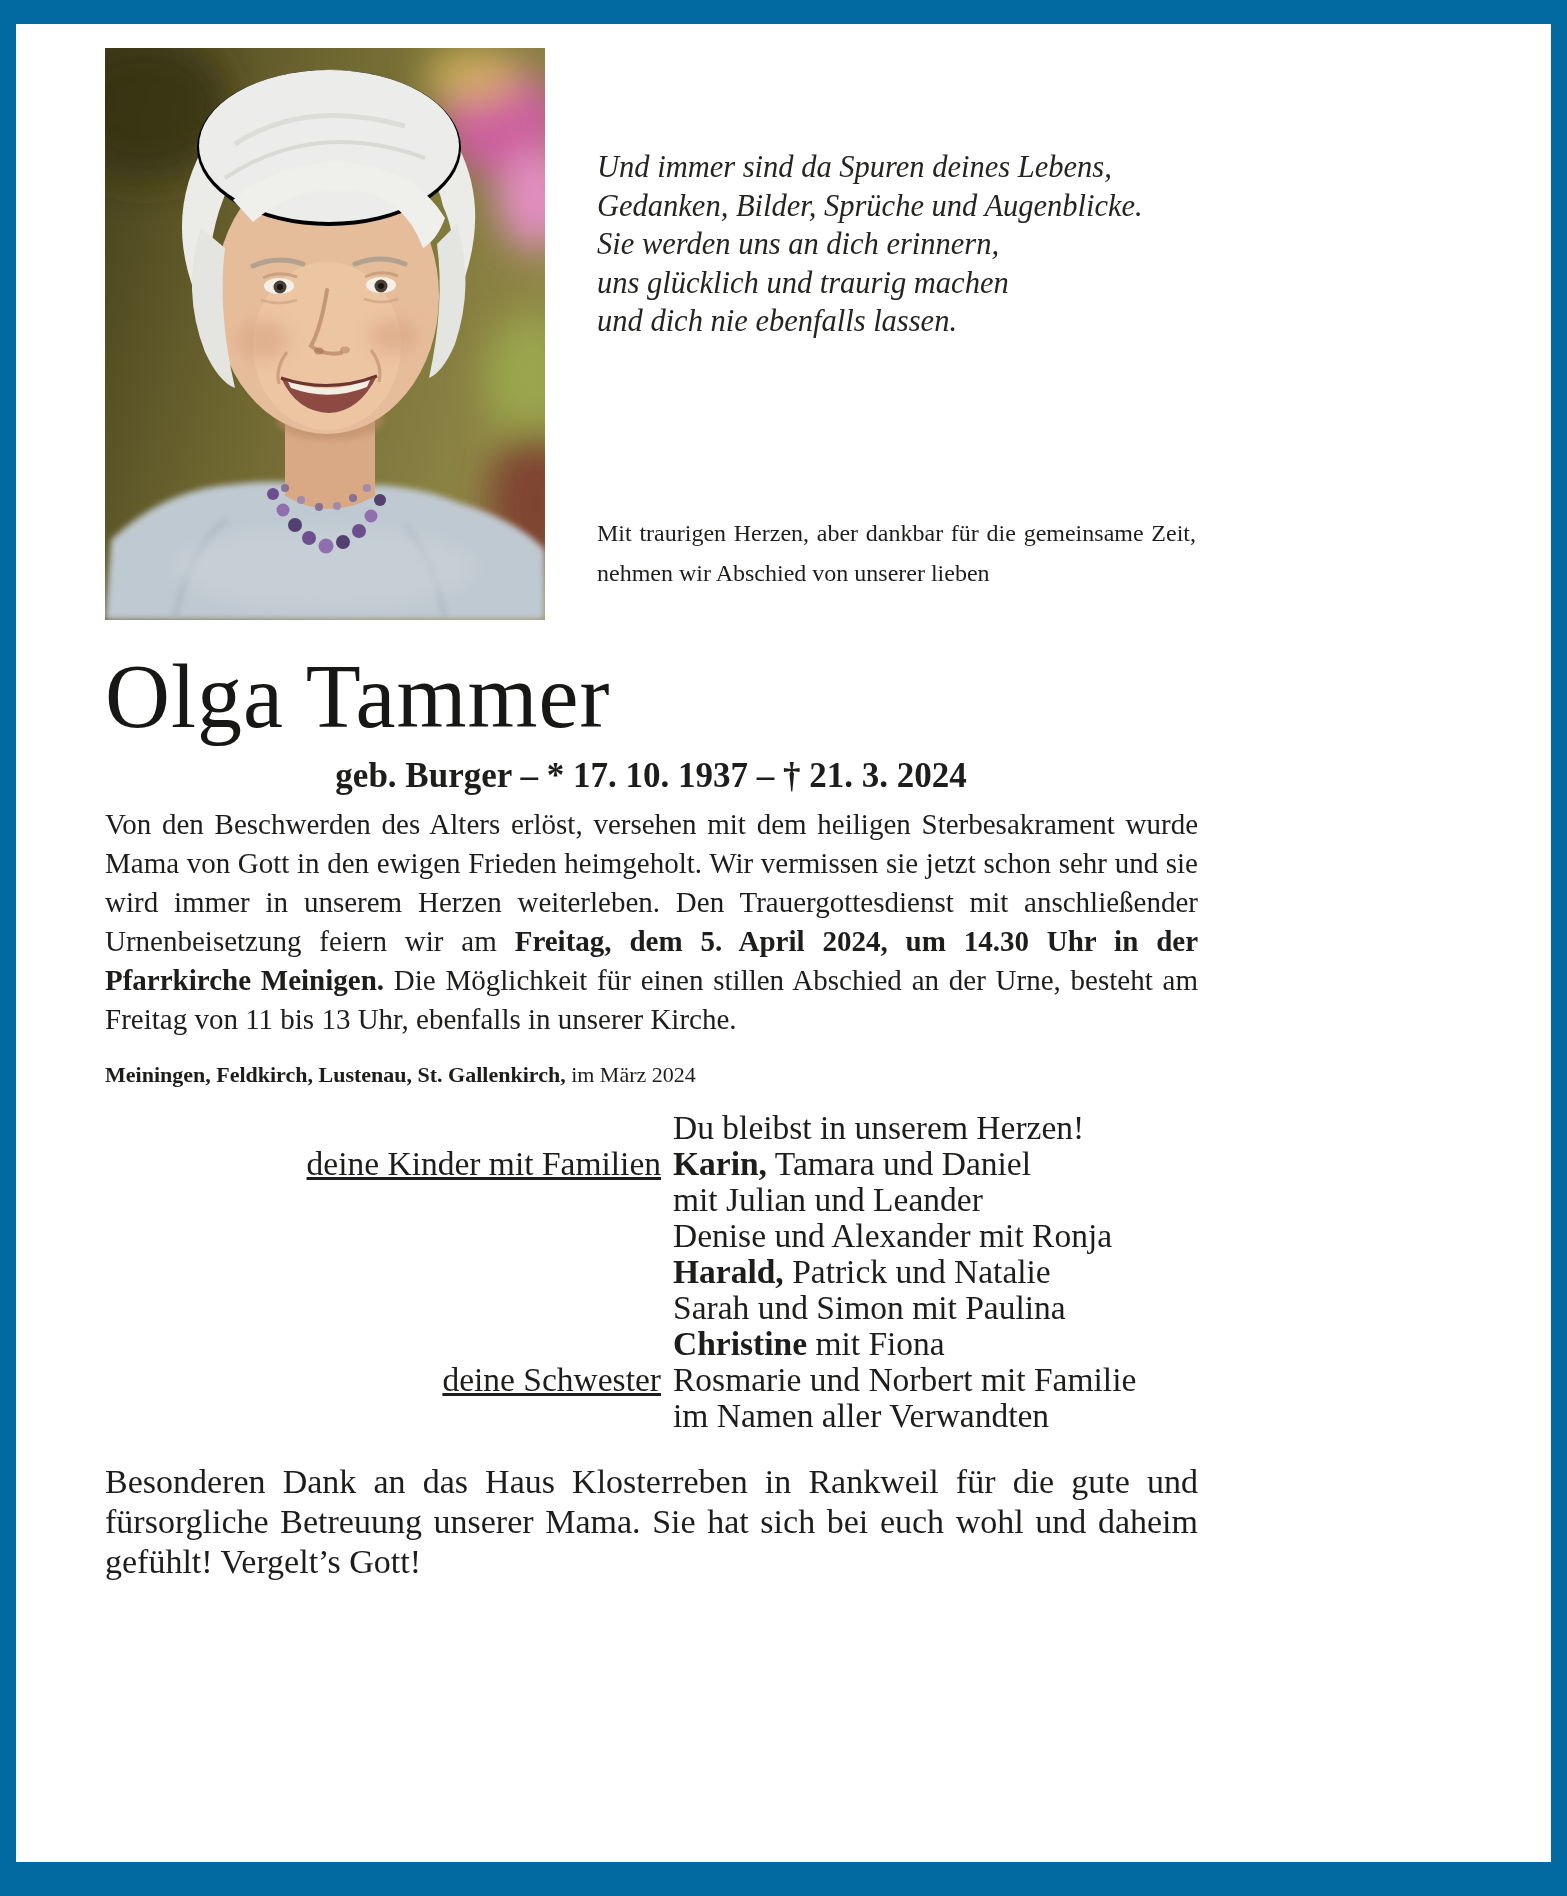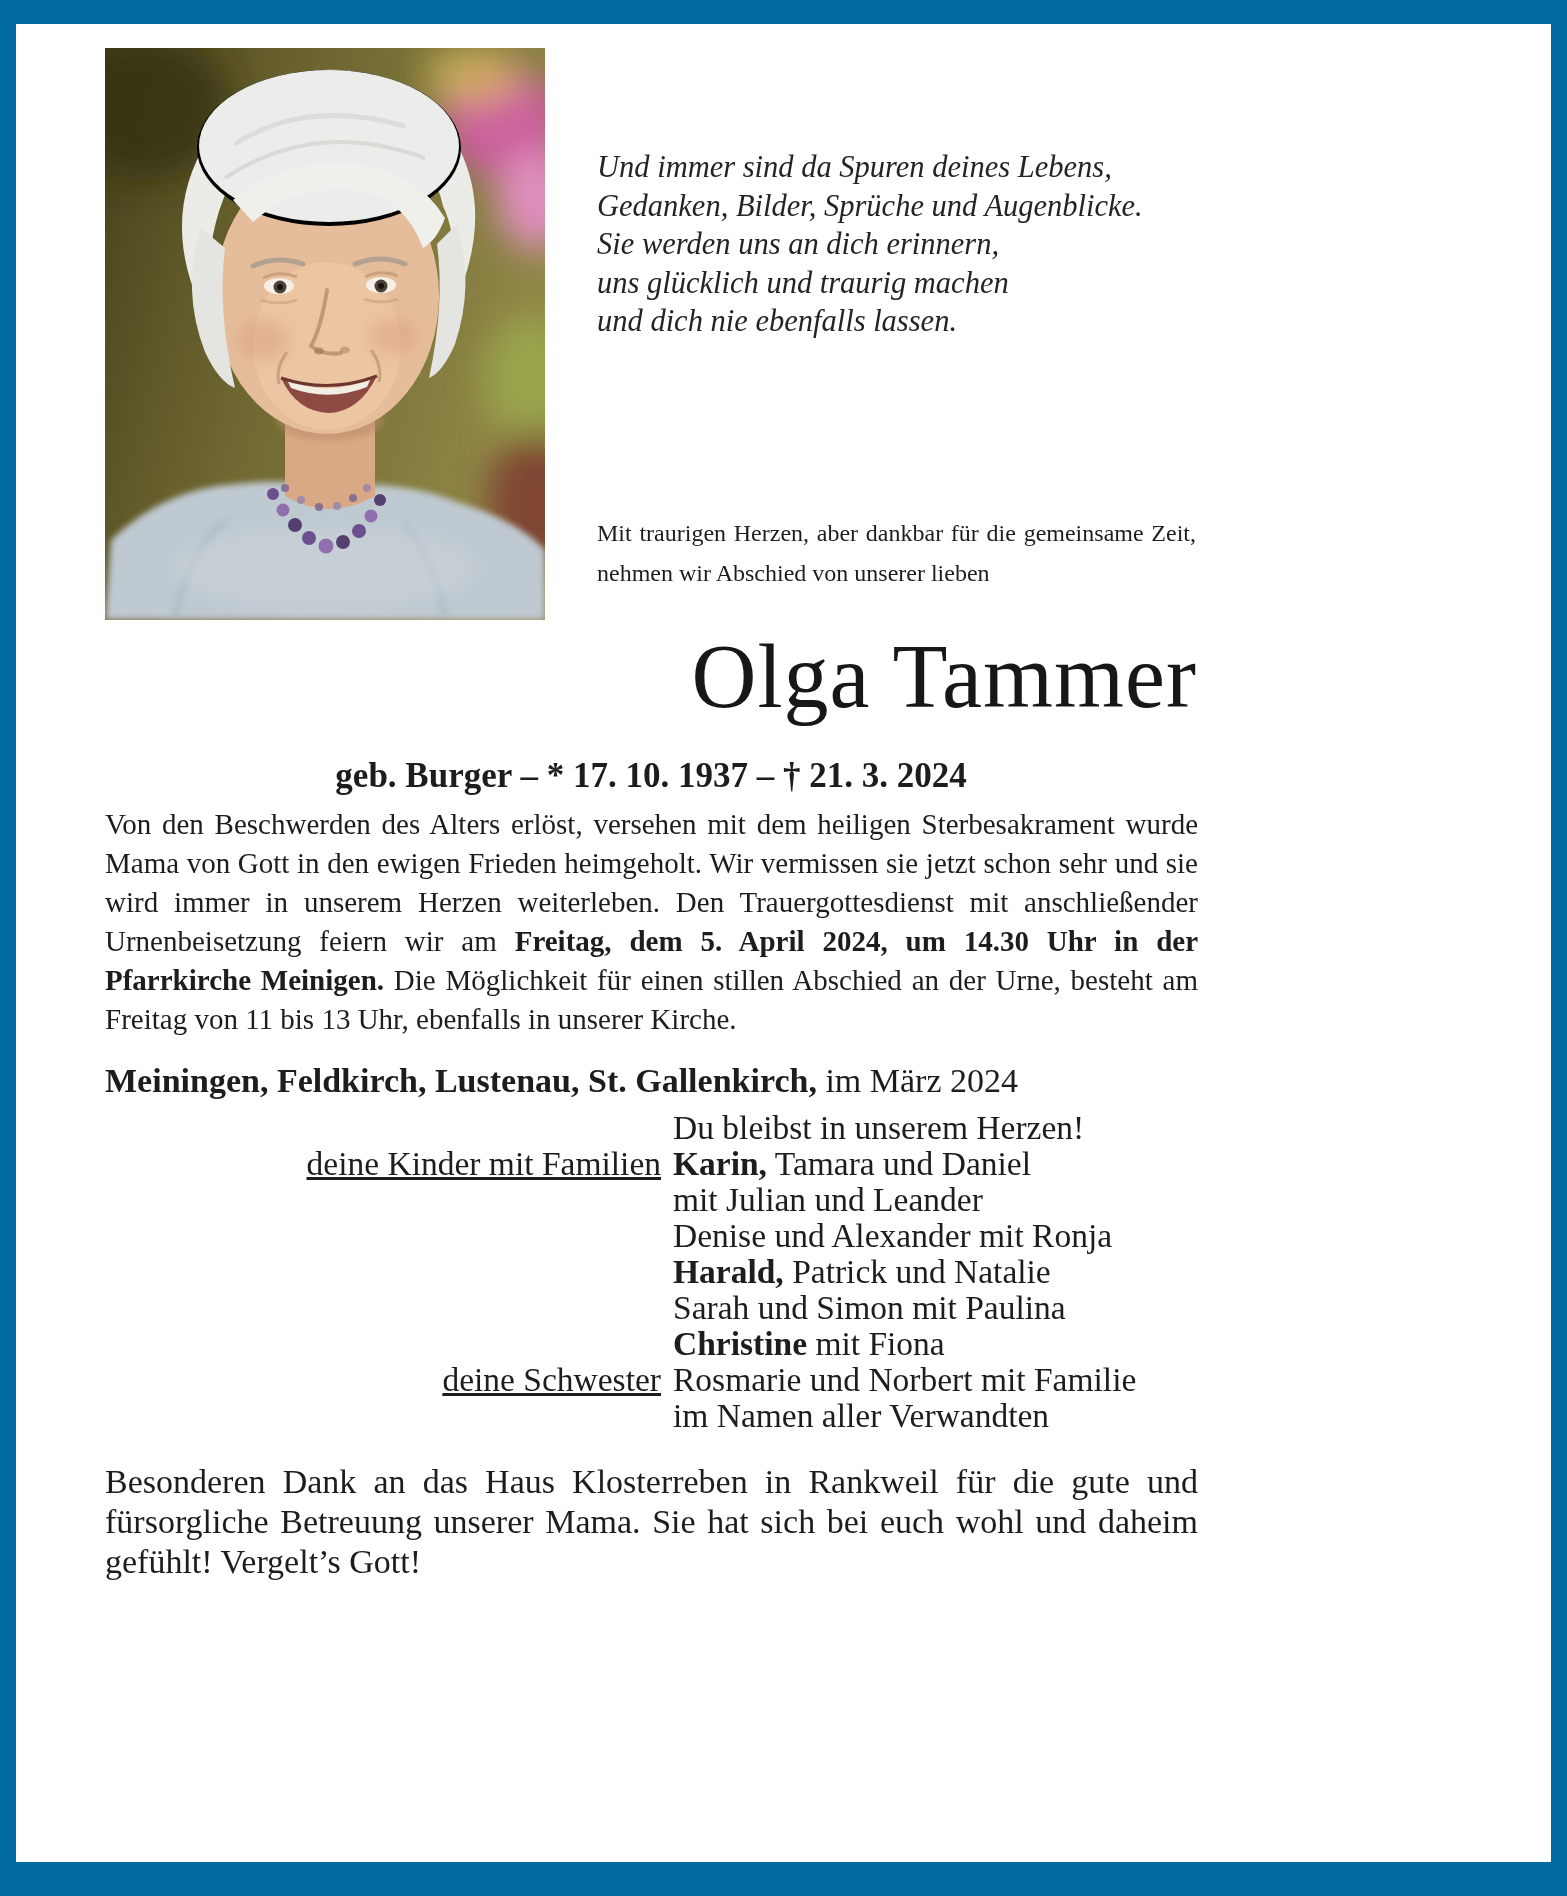--- a/index.html
+++ b/index.html
@@ -34,22 +34,22 @@
   }
 
   .intro {
     left: 581px; top: 489px; width: 599px;
     font-size: 24px;
     line-height: 40px;
     text-align: justify;
   }
 
   .name {
-    left: 89px; top: 606px; width: 1092px;
-    text-align: right;
+    left: 89px; top: 626px; width: 1092px;
+    text-align: left;
     font-size: 90px;
     line-height: 1.05;
     letter-spacing: 1px;
     color: #171715;
   }
 
   .dates {
     left: 89px; top: 732px; width: 1092px;
     text-align: center;
     font-size: 35px;
@@ -58,21 +58,21 @@
 
   .mainp {
     left: 89px; top: 781px; width: 1093px;
     font-size: 29px;
     line-height: 39px;
     text-align: justify;
   }
 
   .cities {
     left: 89px; top: 1038px; width: 1093px;
-    font-size: 34px;
+    font-size: 22px;
   }
 
   .family {
     left: 89px; top: 1086px; width: 1105px;
     font-size: 33.5px;
     line-height: 36px;
   }
   .fam-row { display: grid; grid-template-columns: 556px 1fr; column-gap: 12px; }
   .fam-label { text-align: right; white-space: nowrap; text-decoration: underline; }
   .fam-content { text-align: left; }

